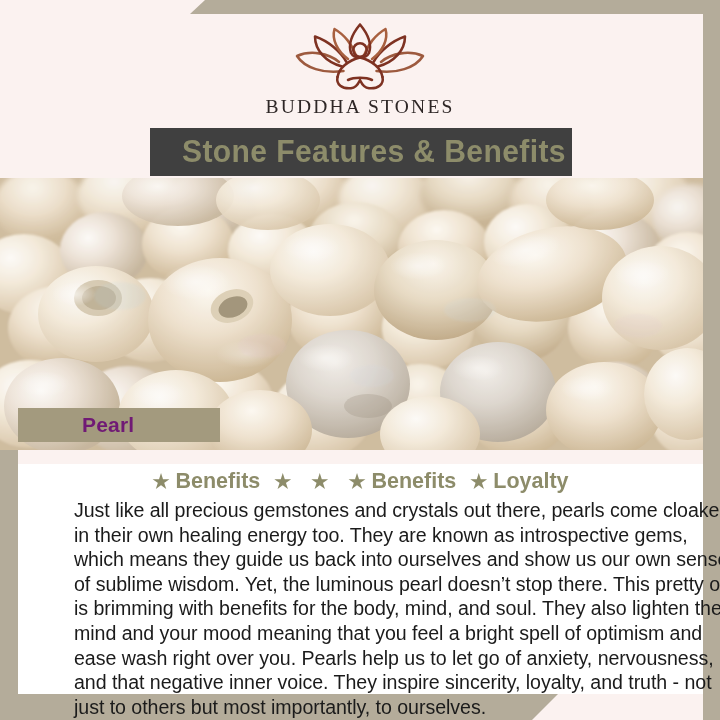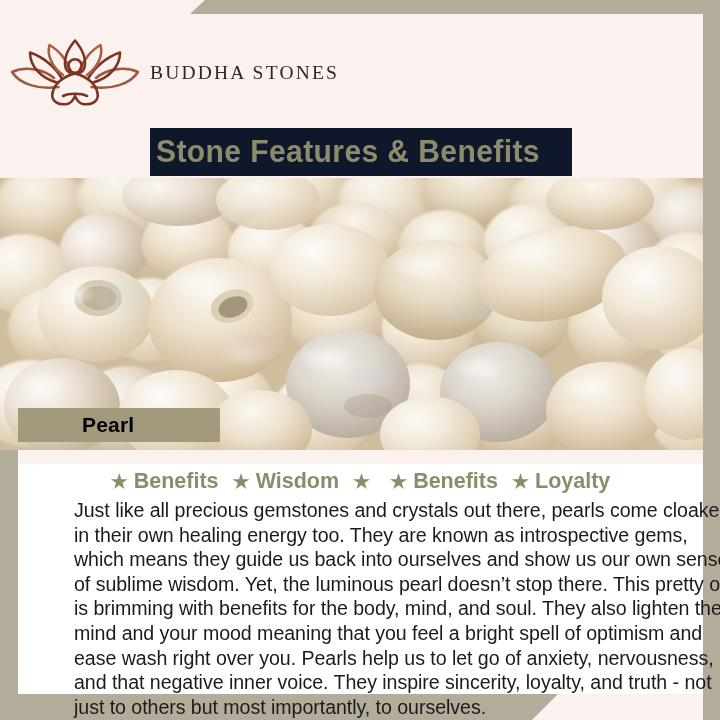--- a/index.html
+++ b/index.html
@@ -59,21 +59,21 @@
   }
 
   
   .logo-wrap {
     position: absolute;
     top: 18px;
     left: 0;
     width: 720px;
     height: 108px;
     display: flex;
-    flex-direction: row;
+    flex-direction: column;
     align-items: center;
     justify-content: flex-start;
   }
   .logo-mark {
     width: 150px;
     height: 76px;
     display: block;
   }
   .logo-text {
     margin-top: 2px;
@@ -84,24 +84,24 @@
     white-space: nowrap;
   }
 
   
   .title-banner {
     position: absolute;
     left: 150px;
     top: 128px;
     width: 422px;
     height: 48px;
-    background: #0f172a;
+    background: #404040;
     display: flex;
     align-items: center;
-    justify-content: flex-start;
+    justify-content: flex-end;
   }
   .title-text {
     font-family: "Liberation Sans Narrow", "Liberation Sans", sans-serif;
     font-weight: bold;
     font-size: 31px;
     color: #8d8c6a;
     letter-spacing: 0.4px;
     white-space: nowrap;
     transform: scaleX(0.97);
   }
@@ -128,21 +128,21 @@
     left: 18px;
     top: 408px;
     width: 202px;
     height: 34px;
     background: #a39a7e;
     display: flex;
     align-items: center;
   }
   .name-plate span {
     margin-left: 64px;
-    color: #000000;
+    color: #701a75;
     font-size: 21px;
     font-weight: bold;
     letter-spacing: 0.2px;
   }
 
   
   .panel {
     position: absolute;
     left: 18px;
     top: 450px;
@@ -394,21 +394,20 @@
   <div class="panel">
     <div class="panel-tint"></div>
 
     <div class="benefits">
       <div class="benefit">
         <span class="star">★</span>
         <span>Benefits</span>
       </div>
       <div class="benefit">
         <span class="star">★</span>
-        <span>Wisdom</span>
       </div>
       <div class="benefit">
         <span class="star">★</span>
       </div>
       <div class="benefit">
         <span class="star">★</span>
         <span>Benefits</span>
       </div>
       <div class="benefit">
         <span class="star">★</span>

